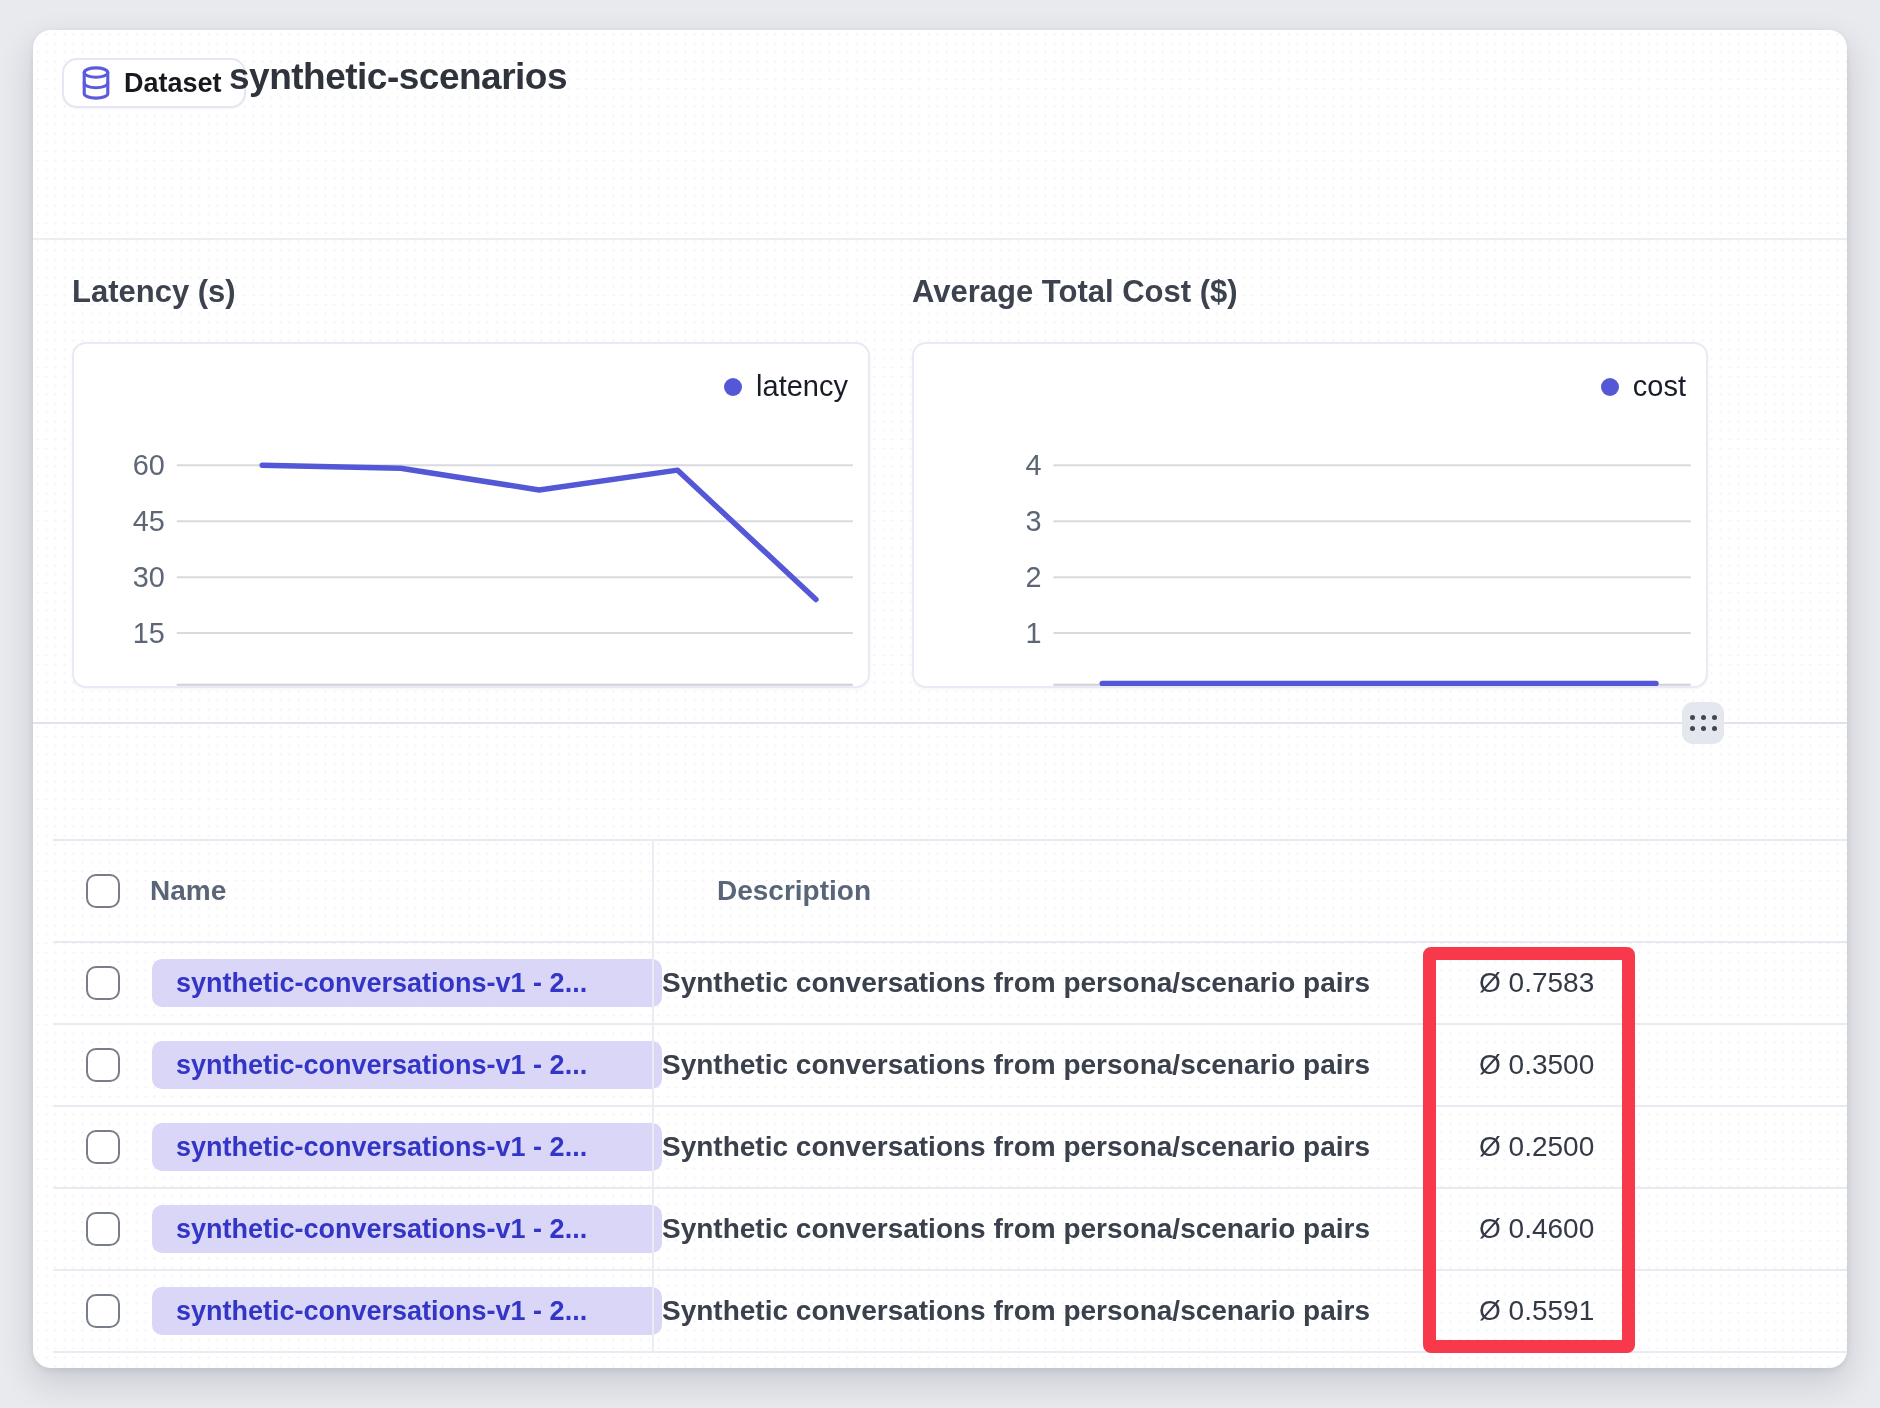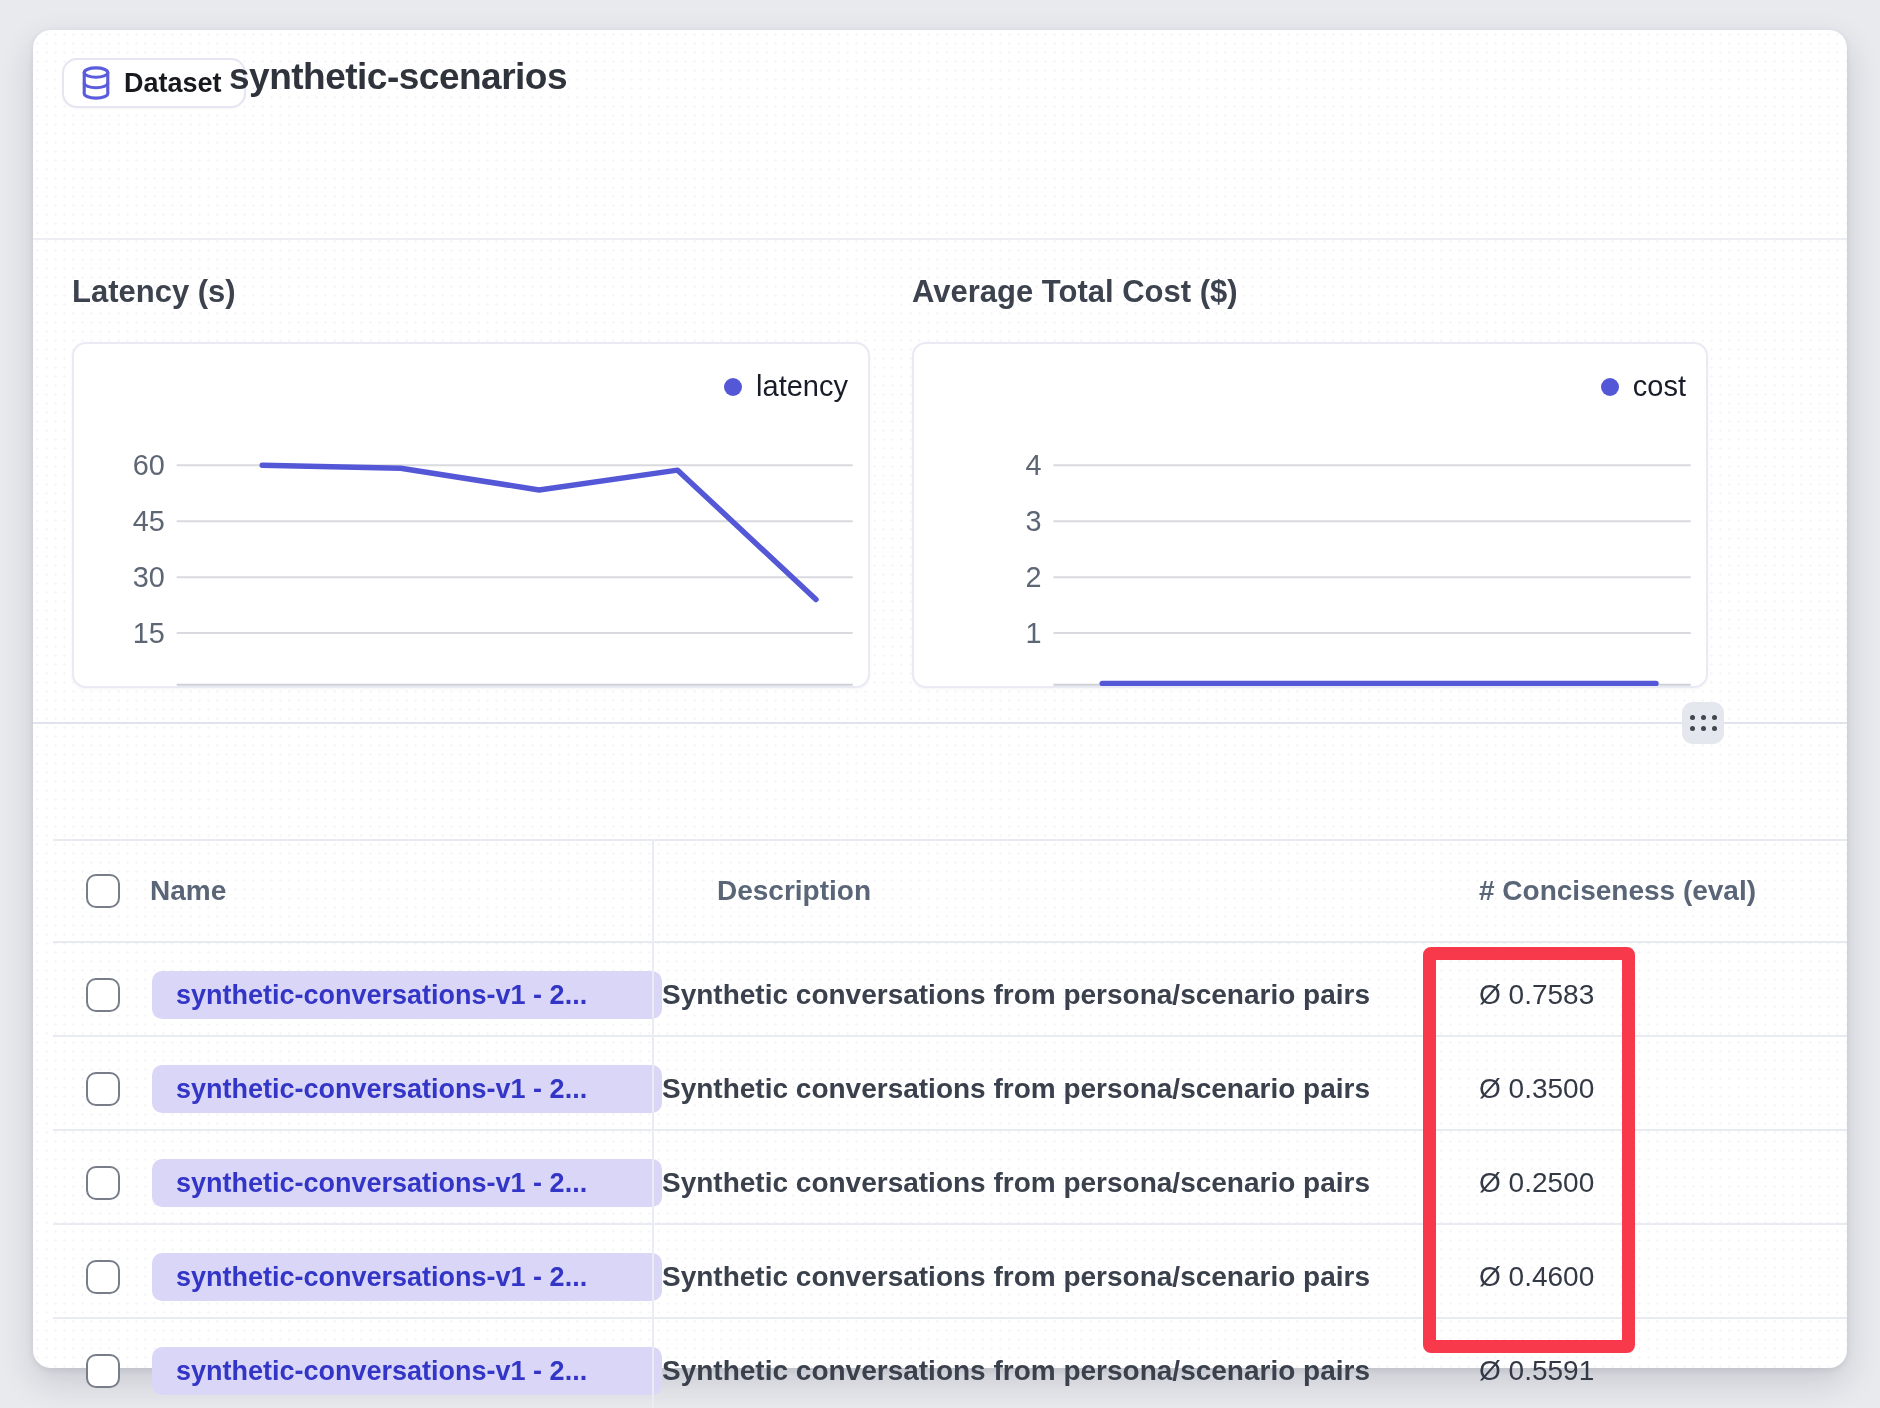--- a/index.html
+++ b/index.html
@@ -78,21 +78,21 @@
   
   .table{ position:absolute; left:0; top:809px; width:100%;padding-left:20px; }
   .thead{ position:relative; height:104px; border-top:2px solid #e7eaf1; border-bottom:2px solid #e7eaf1; }
   .th{ position:absolute; top:0; height:100%; display:flex; align-items:center;
        font-size:28px; font-weight:600; color:#5a6678; }
   .th.name{ left:97px; } .th.desc{ left:664px; } .th.conc{ left:1426px; }
   .checkbox{
     position:absolute; left:33px; top:50%; margin-top:-17px; width:34px; height:34px;
     border:2.5px solid #777e8a; border-radius:10px; background:#fff; cursor:pointer;
   }
-  .trow{ position:relative; height:82px; border-bottom:2px solid #e8ebf2;margin-top:12px; }
+  .trow{ position:relative; height:82px; border-bottom:2px solid #e8ebf2; }
   .cell{ position:absolute; top:0; height:100%; display:flex; align-items:center; font-size:28px; }
   .cell.desc{ left:609px; color:#3a414c;font-weight:bold; }
   .cell.conc{ left:1426px; color:#333945; }
   .pill{
     position:absolute; left:99px; top:50%; margin-top:-24px; width:510px; height:48px;
     background:#d9d6f8; border-radius:10px;
     display:flex; align-items:center; padding:0 24px;
     font-size:27px; font-weight:700; color:#3335c6; cursor:pointer;
     white-space:nowrap; overflow:hidden;
   }
@@ -174,21 +174,20 @@
         <i></i>
       </span>
   </div>
 
 
   <div class="table">
     <div class="thead">
       <div class="checkbox"></div>
       <div class="th name">Name</div>
       <div class="th desc">Description</div>
-      <div class="th conc"># Conciseness (eval)</div>
     </div>
     <div id="tbody">
   <div class="trow">
     <div class="checkbox"></div>
     <div class="pill">synthetic-conversations-v1 - 2...</div>
     <div class="cell desc">Synthetic conversations from persona/scenario pairs</div>
     <div class="cell conc">Ø 0.7583</div>
   </div>
 
   <div class="trow">

